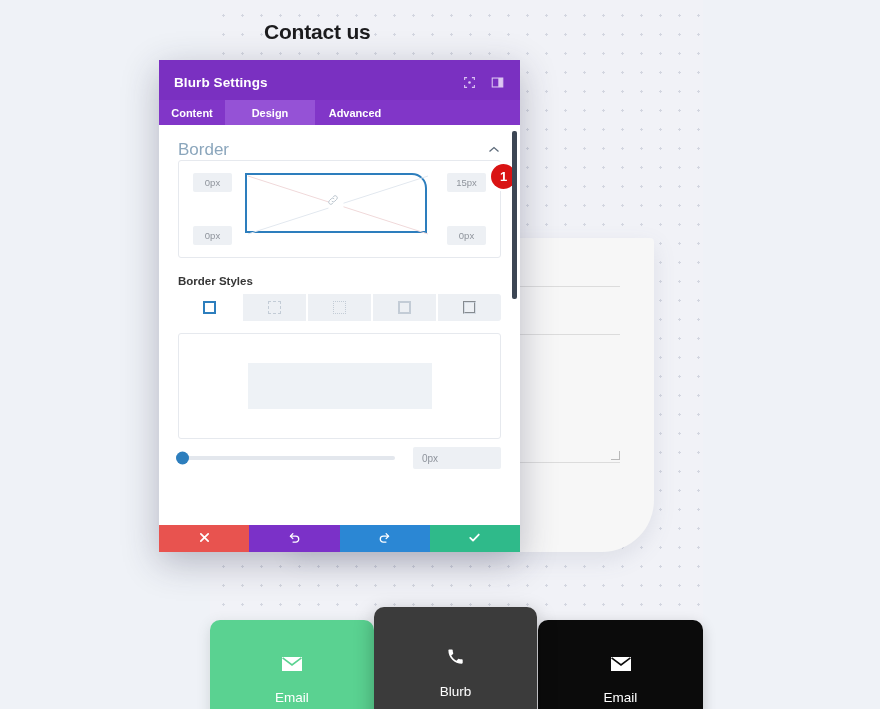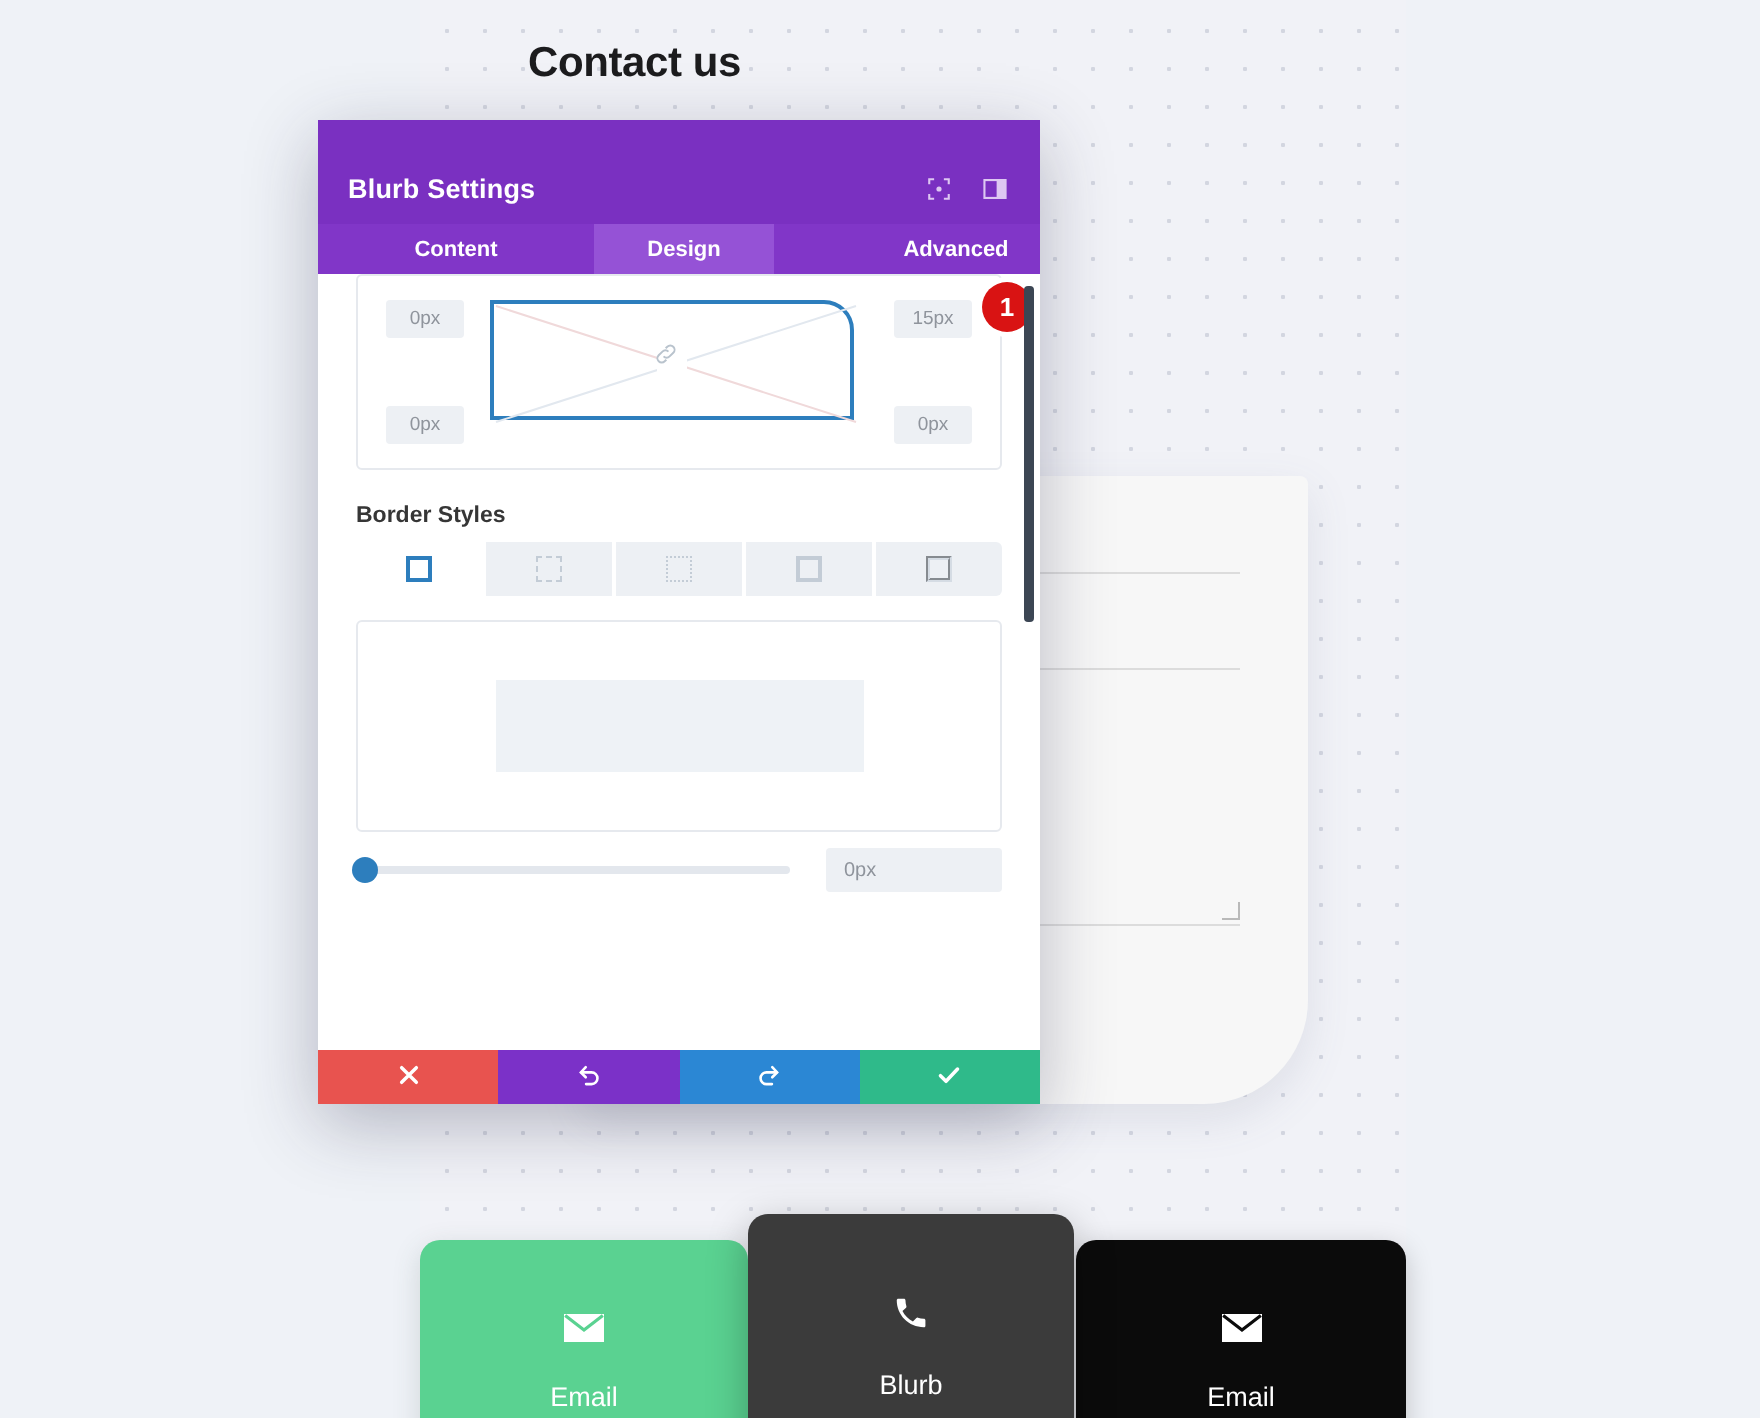--- a/index.html
+++ b/index.html
@@ -160,21 +160,21 @@
     box-shadow: 0 10px 34px rgba(40, 40, 70, 0.3);
     z-index: 20;
     display: flex;
     flex-direction: column;
   }
   .modal-header {
     height: 36px;
     background: #7a30c1;
     display: flex;
     align-items: center;
-    padding: 16px 14px 0 15px;
+    padding: 4px 14px 0 15px;
     flex: none;
   }
   .modal-title {
     color: #fff;
     font-size: 13.5px;
     font-weight: bold;
     flex: 1;
     letter-spacing: 0.1px;
   }
   .hdr-icon {
@@ -196,25 +196,24 @@
   .tab {
     height: 100%;
     display: flex;
     align-items: center;
     justify-content: center;
     color: #fff;
     font-size: 11px;
     font-weight: bold;
     cursor: pointer;
     width: 66px;
-    margin-left: 36px;
   }
   .tab.t-content { width: 66px; }
   .tab.t-design  { width: 90px; background: #9552d6; }
-  .tab.t-advanced{ width: 80px; padding-left: 15px; }
+  .tab.t-advanced{ width: 80px; }
 
   .modal-body {
     flex: 1;
     position: relative;
     overflow: hidden;
     background: #fff;
   }
   .modal-scroll {
     position: absolute;
     inset: 0;
@@ -498,20 +497,28 @@
       <div class="tab t-content">Content</div>
       <div class="tab t-design">Design</div>
       <div class="tab t-advanced">Advanced</div>
     </div>
 
     <div class="modal-body">
       <div class="vbar"></div>
 
       <div class="modal-scroll">
 
+        <div class="section-head">
+          <div class="section-title">Border</div>
+          <div class="chev">
+            <svg width="14" height="14" viewBox="0 0 14 14" fill="none" stroke="#5d6b7a" stroke-width="1.3">
+              <path d="M2.5 8.5L7 4.5l4.5 4"></path>
+            </svg>
+          </div>
+        </div>
 
 
         <div class="corners-box">
           <div class="corner-val cv-tl">0px</div>
           <div class="corner-val cv-tr">15px</div>
           <div class="badge">1</div>
           <div class="corner-val cv-bl">0px</div>
           <div class="corner-val cv-br">0px</div>
 
           <div class="corner-preview">

